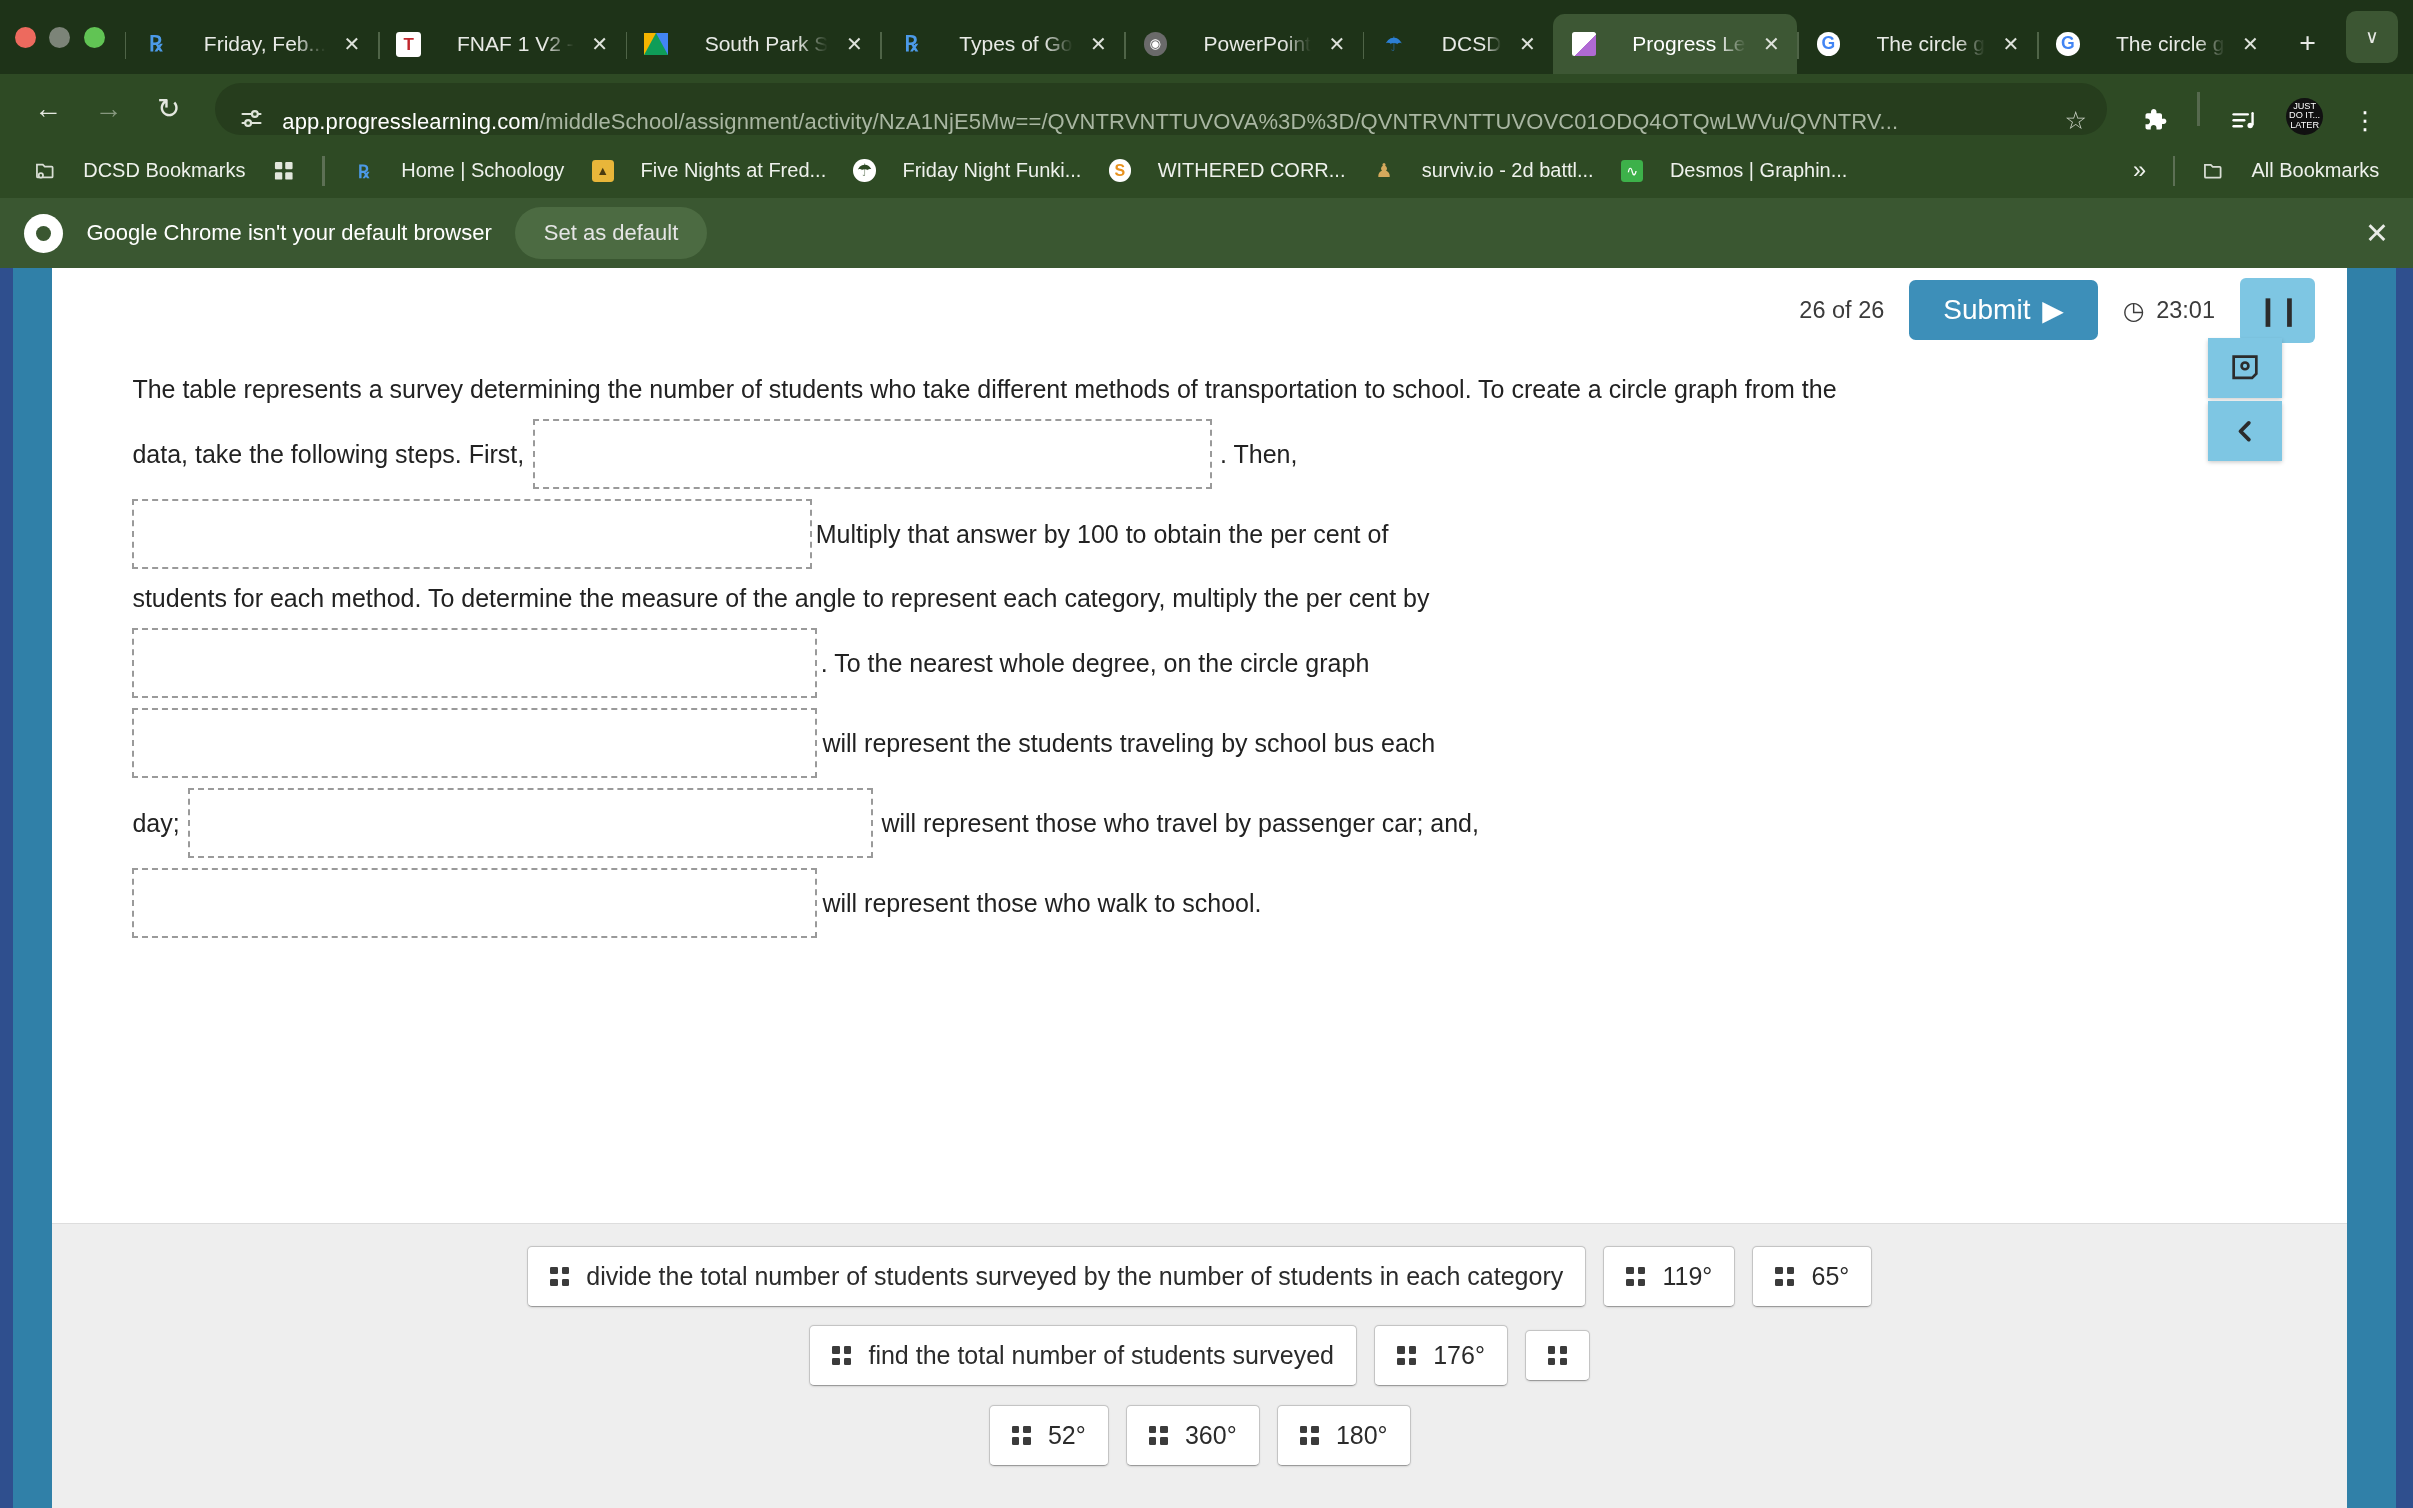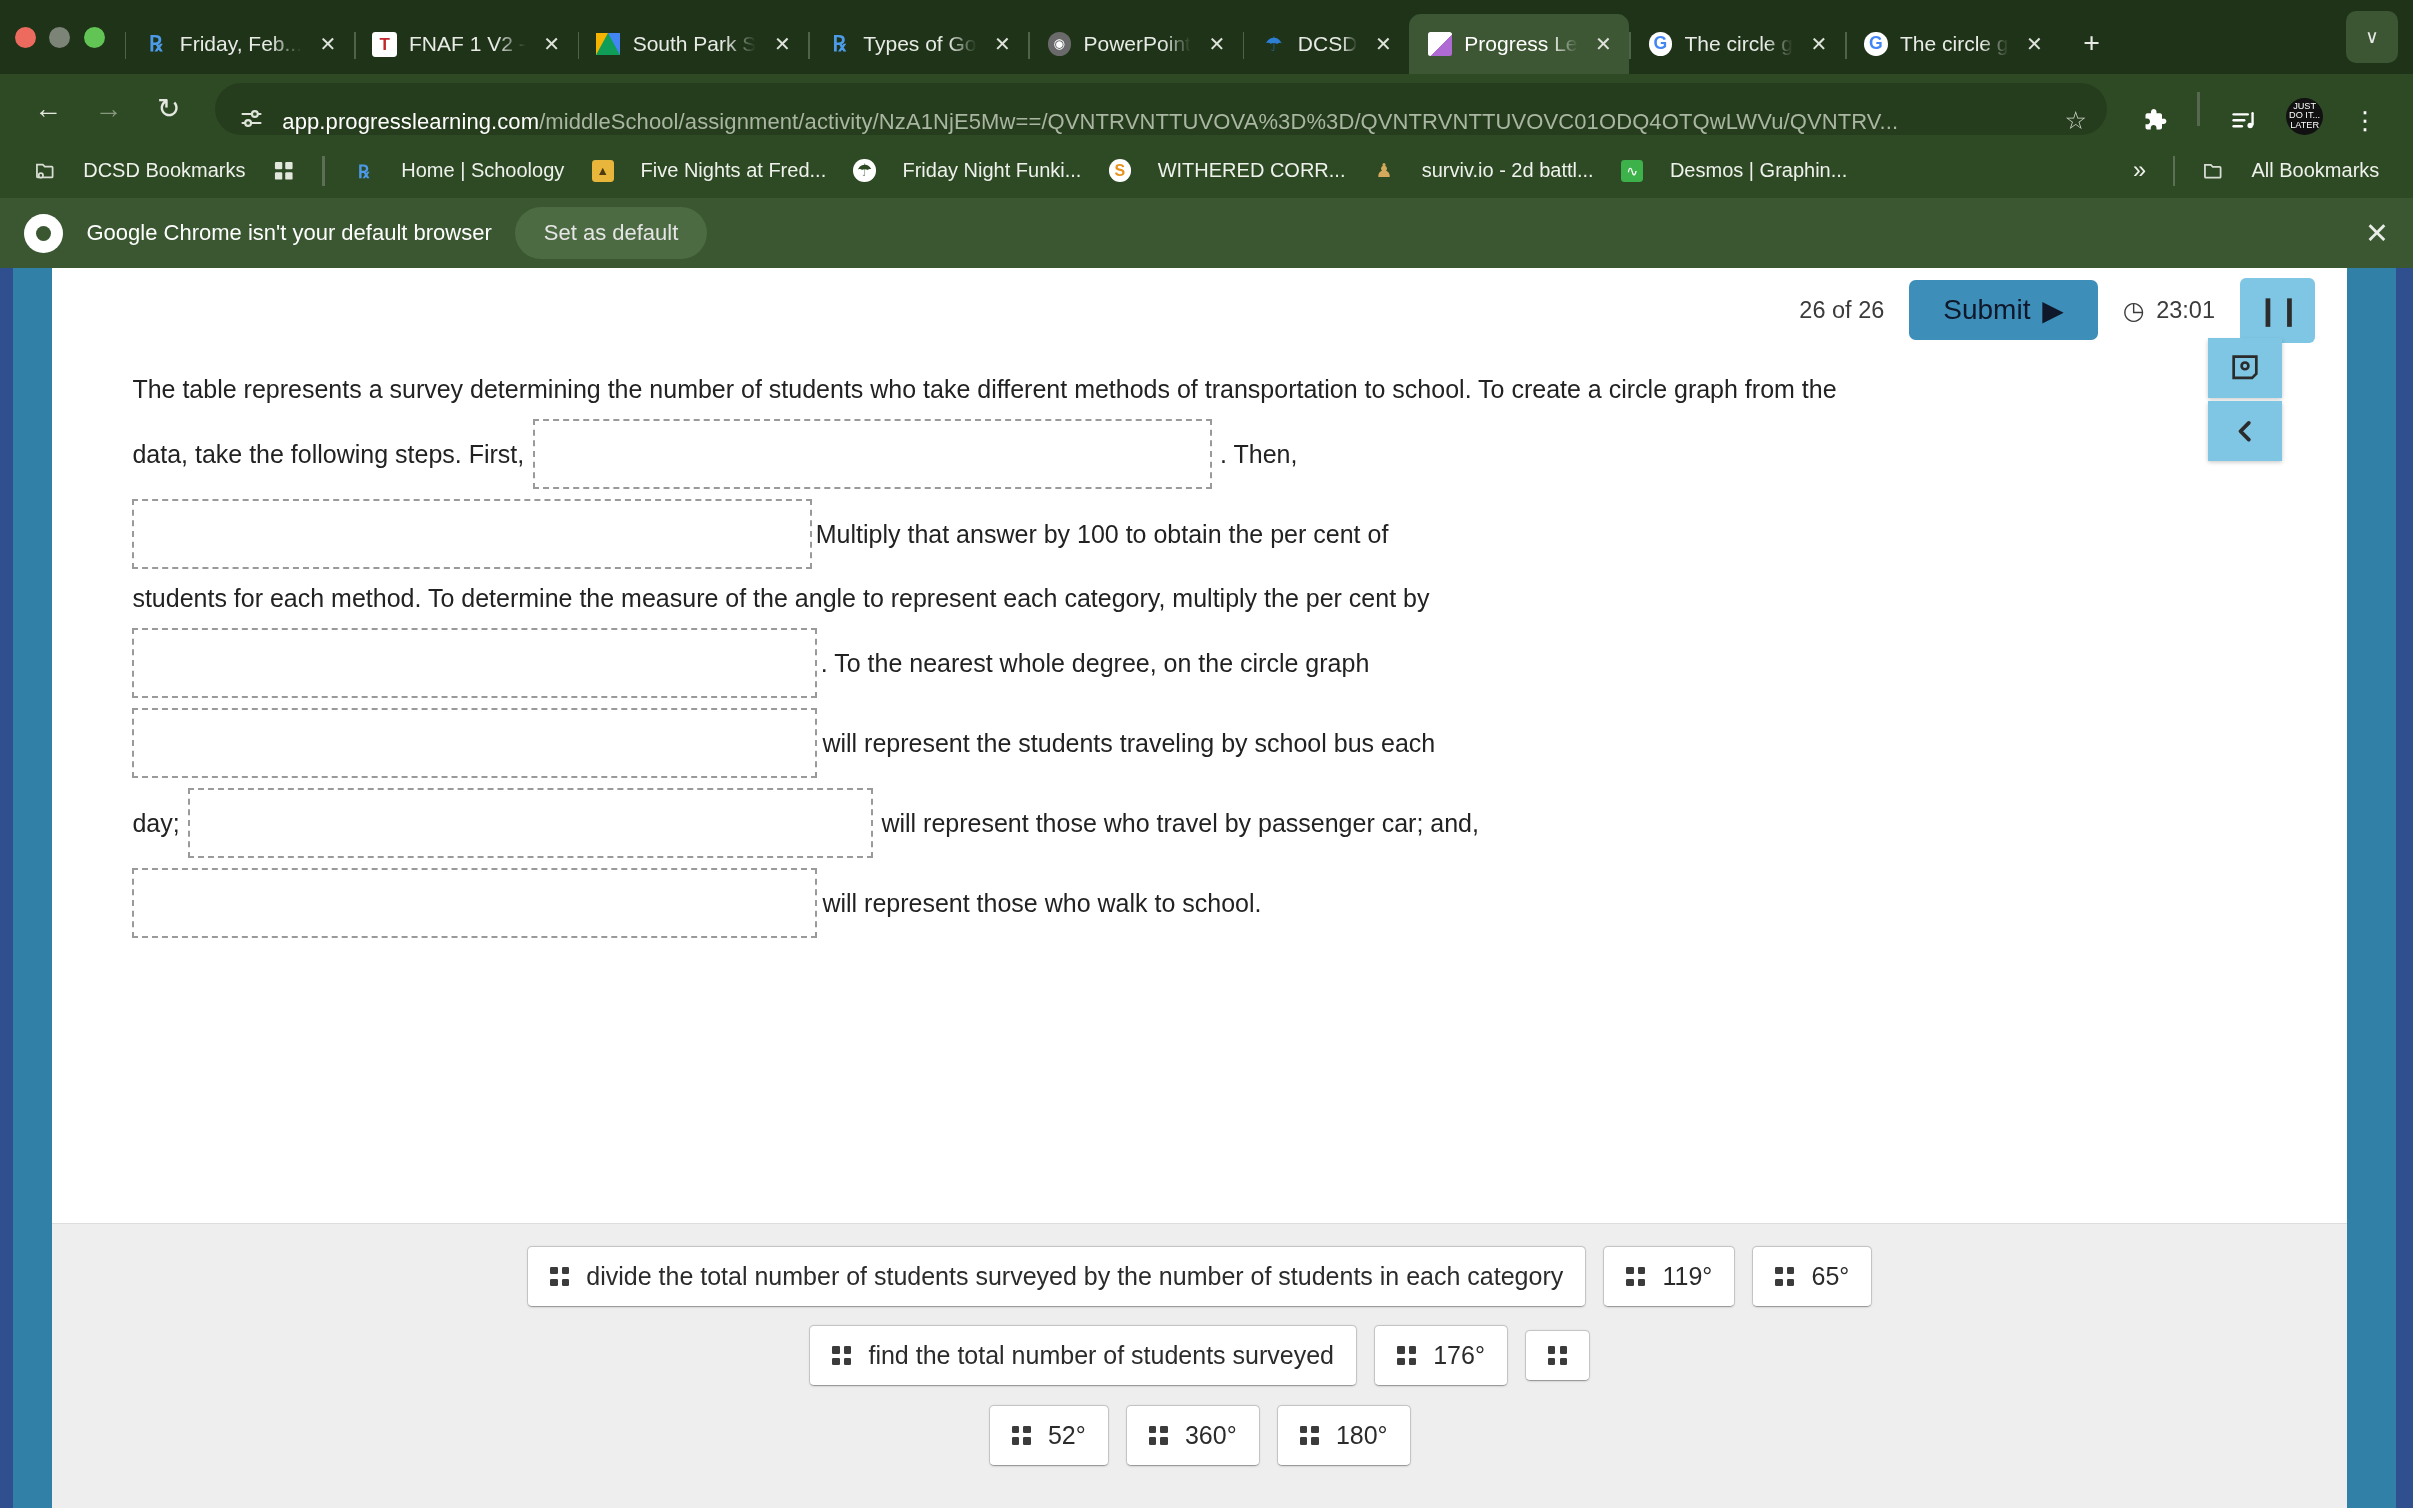--- a/index.html
+++ b/index.html
@@ -57,20 +57,21 @@
     width: 25px; height: 25px; flex: none;
     display: flex; align-items: center; justify-content: center;
     font-size: 18.4px; line-height: 1;
     border-radius: 3.4px;
   }
   .tab-title {
     white-space: nowrap; overflow: hidden;
     max-width: 147px;
     -webkit-mask-image: linear-gradient(to right, #000 75%, transparent 100%);
     mask-image: linear-gradient(to right, #000 75%, transparent 100%);
+    margin-left: 24px;
   }
   .tab-close {
     width: 28.5px; height: 28.5px; flex: none;
     display: flex; align-items: center; justify-content: center;
     font-size: 20px; color: #dfe3dc;
   }
   .tab-newtab {
     width: 49px; height: 49px; margin-left: 6.7px; margin-bottom: 6.7px;
     display: flex; align-items: center; justify-content: center;
     color: #e8eae6; font-size: 28.5px; flex: none;
@@ -188,21 +189,21 @@
   .right-rail { width: 49px; background: #3080a8; flex: none; }
   .right-rail2 { width: 17px; background: #2f4f8e; flex: none; }
 
   
   .act-head {
     height: 84px; display: flex; align-items: center; justify-content: flex-end;
     padding-right: 32px; gap: 25px; flex: none;
   }
   .q-count { font-size: 23.5px; color: #3b3b3b; }
   .submit-btn {
-    background: #3d8fb9; color: #0f172a;
+    background: #3d8fb9; color: #ffffff;
     border-radius: 6.7px; padding: 13.4px 34px;
     font-size: 28px; display: flex; align-items: center; gap: 11.7px;
   }
   .timer { display: flex; align-items: center; gap: 11.7px; font-size: 23.5px; color: #3b3b3b; }
   .clock-ico { font-size: 25px; }
   .pause-btn {
     width: 75px; height: 65px; border-radius: 5.9px;
     background: #7ec6e3; color: #2c2c2c;
     display: flex; align-items: center; justify-content: center;
     font-size: 28.5px; letter-spacing: -2.5px;

